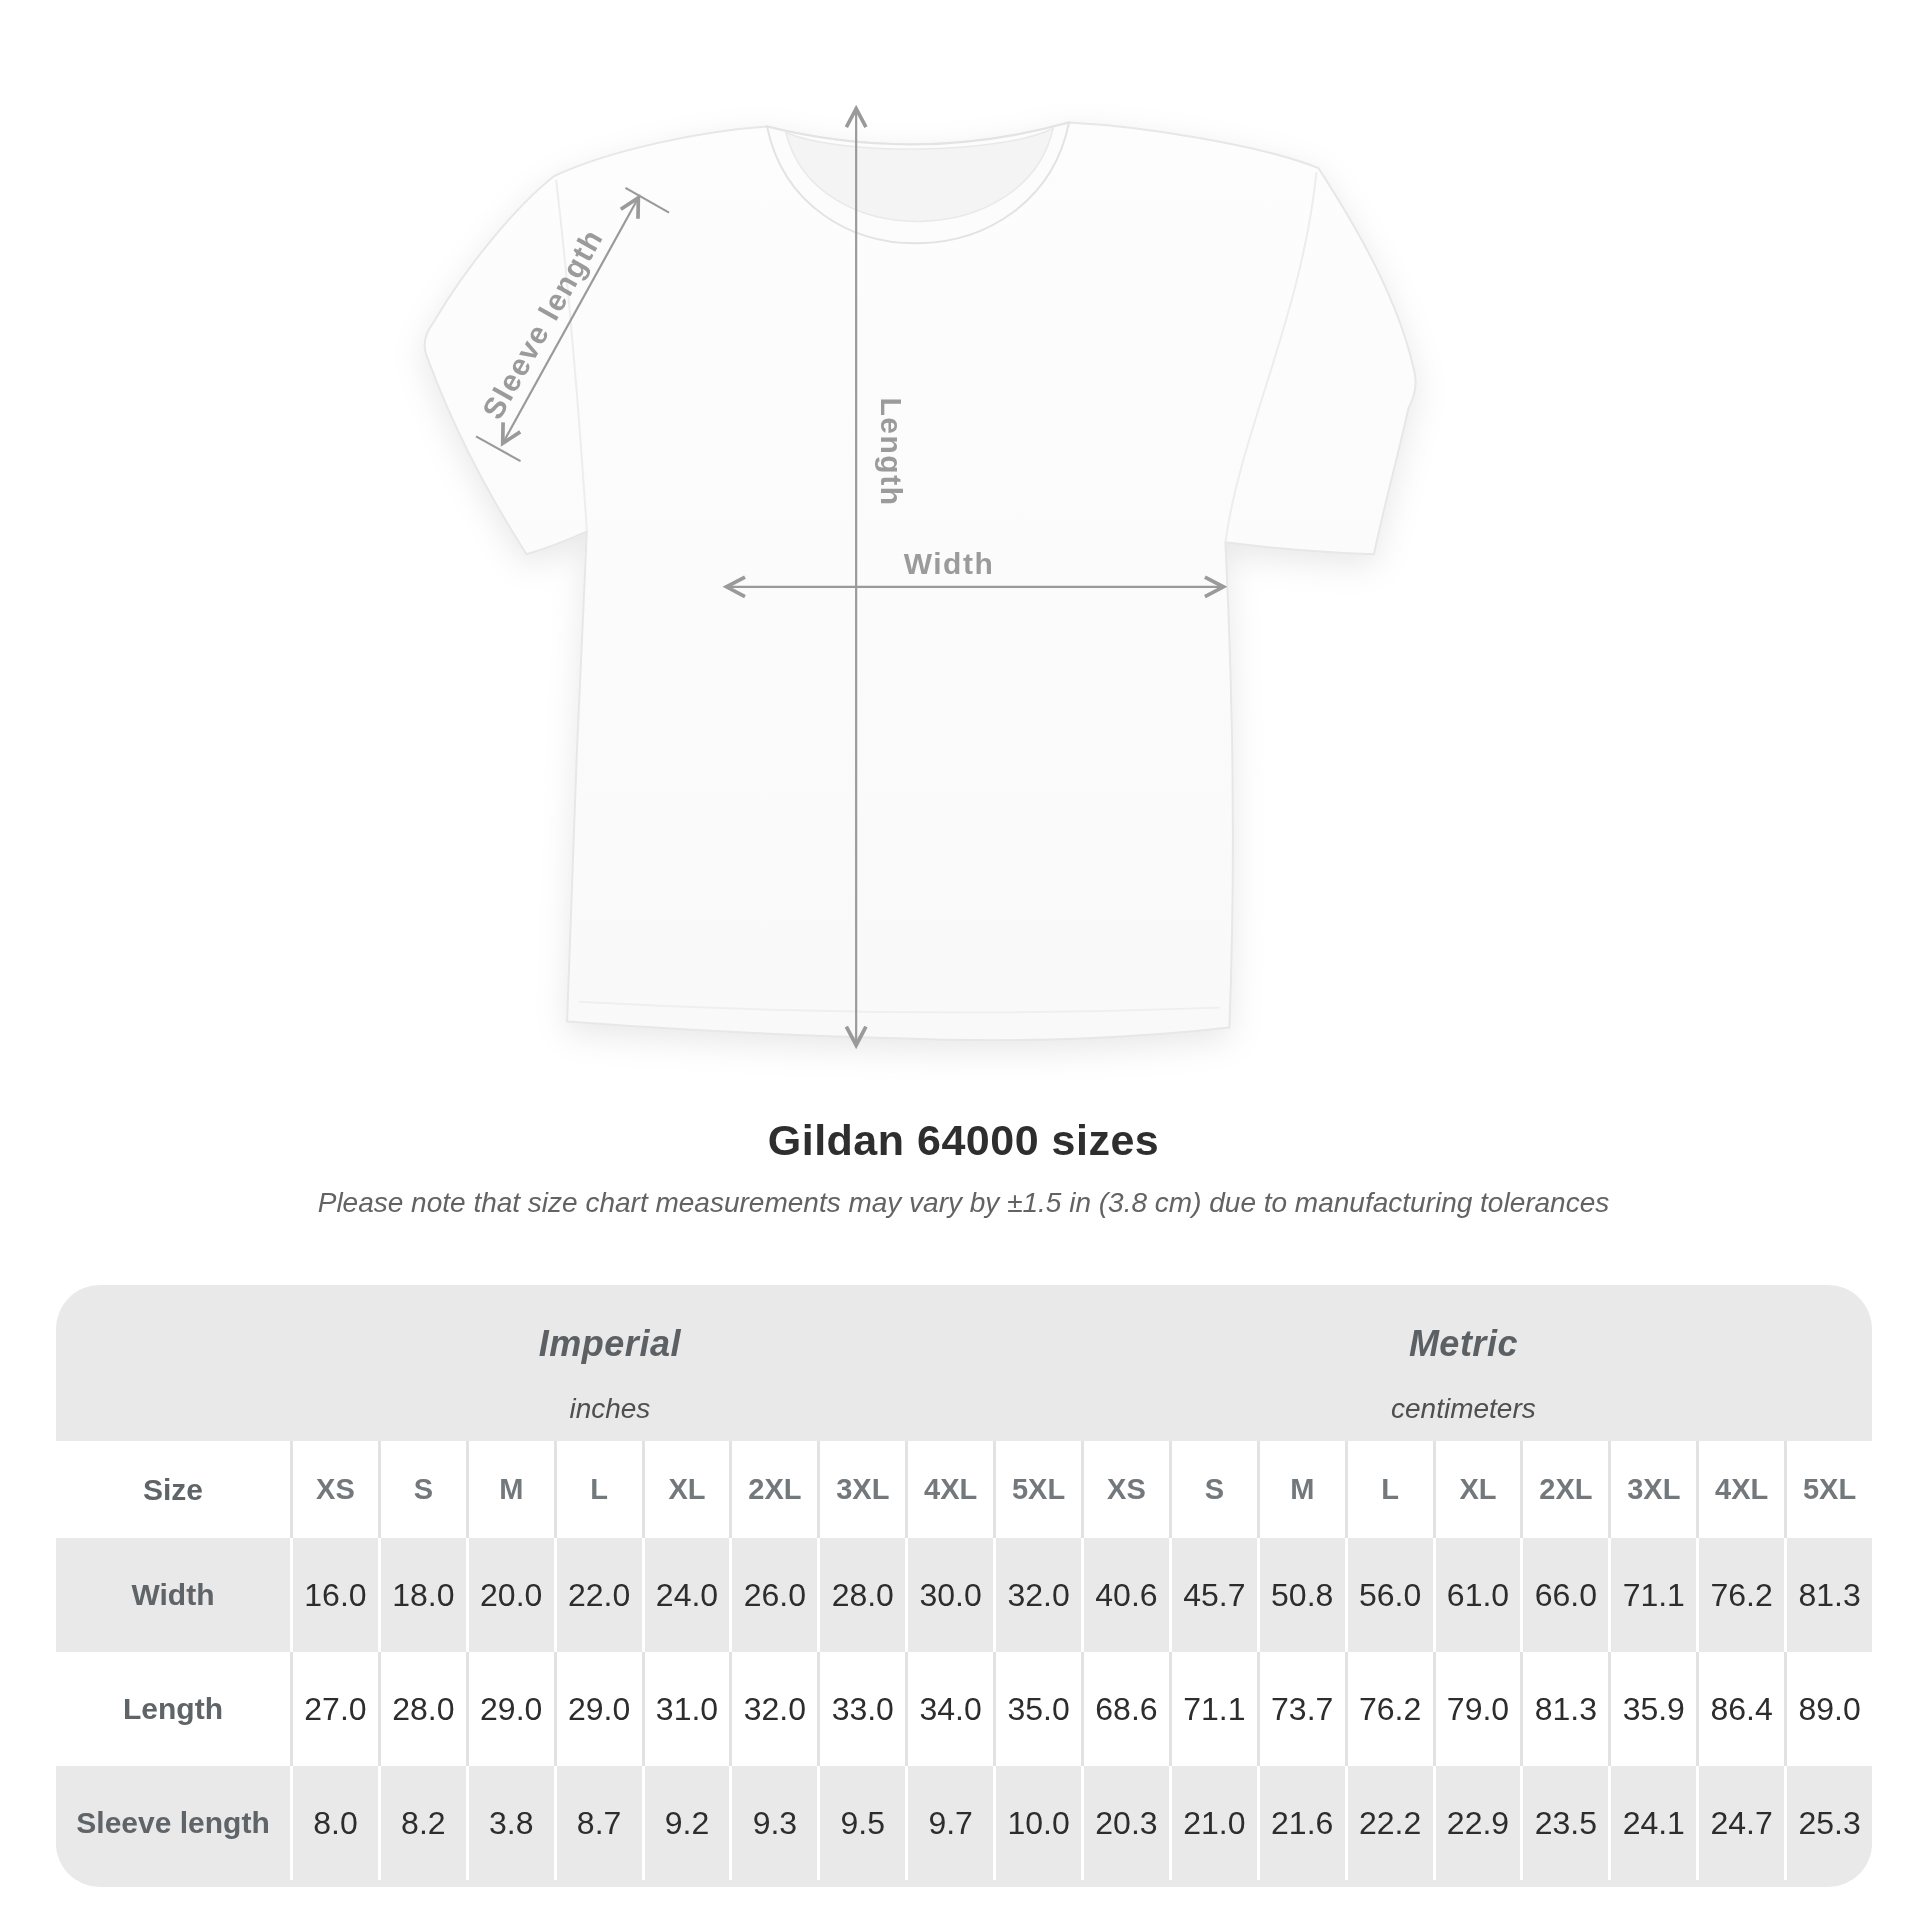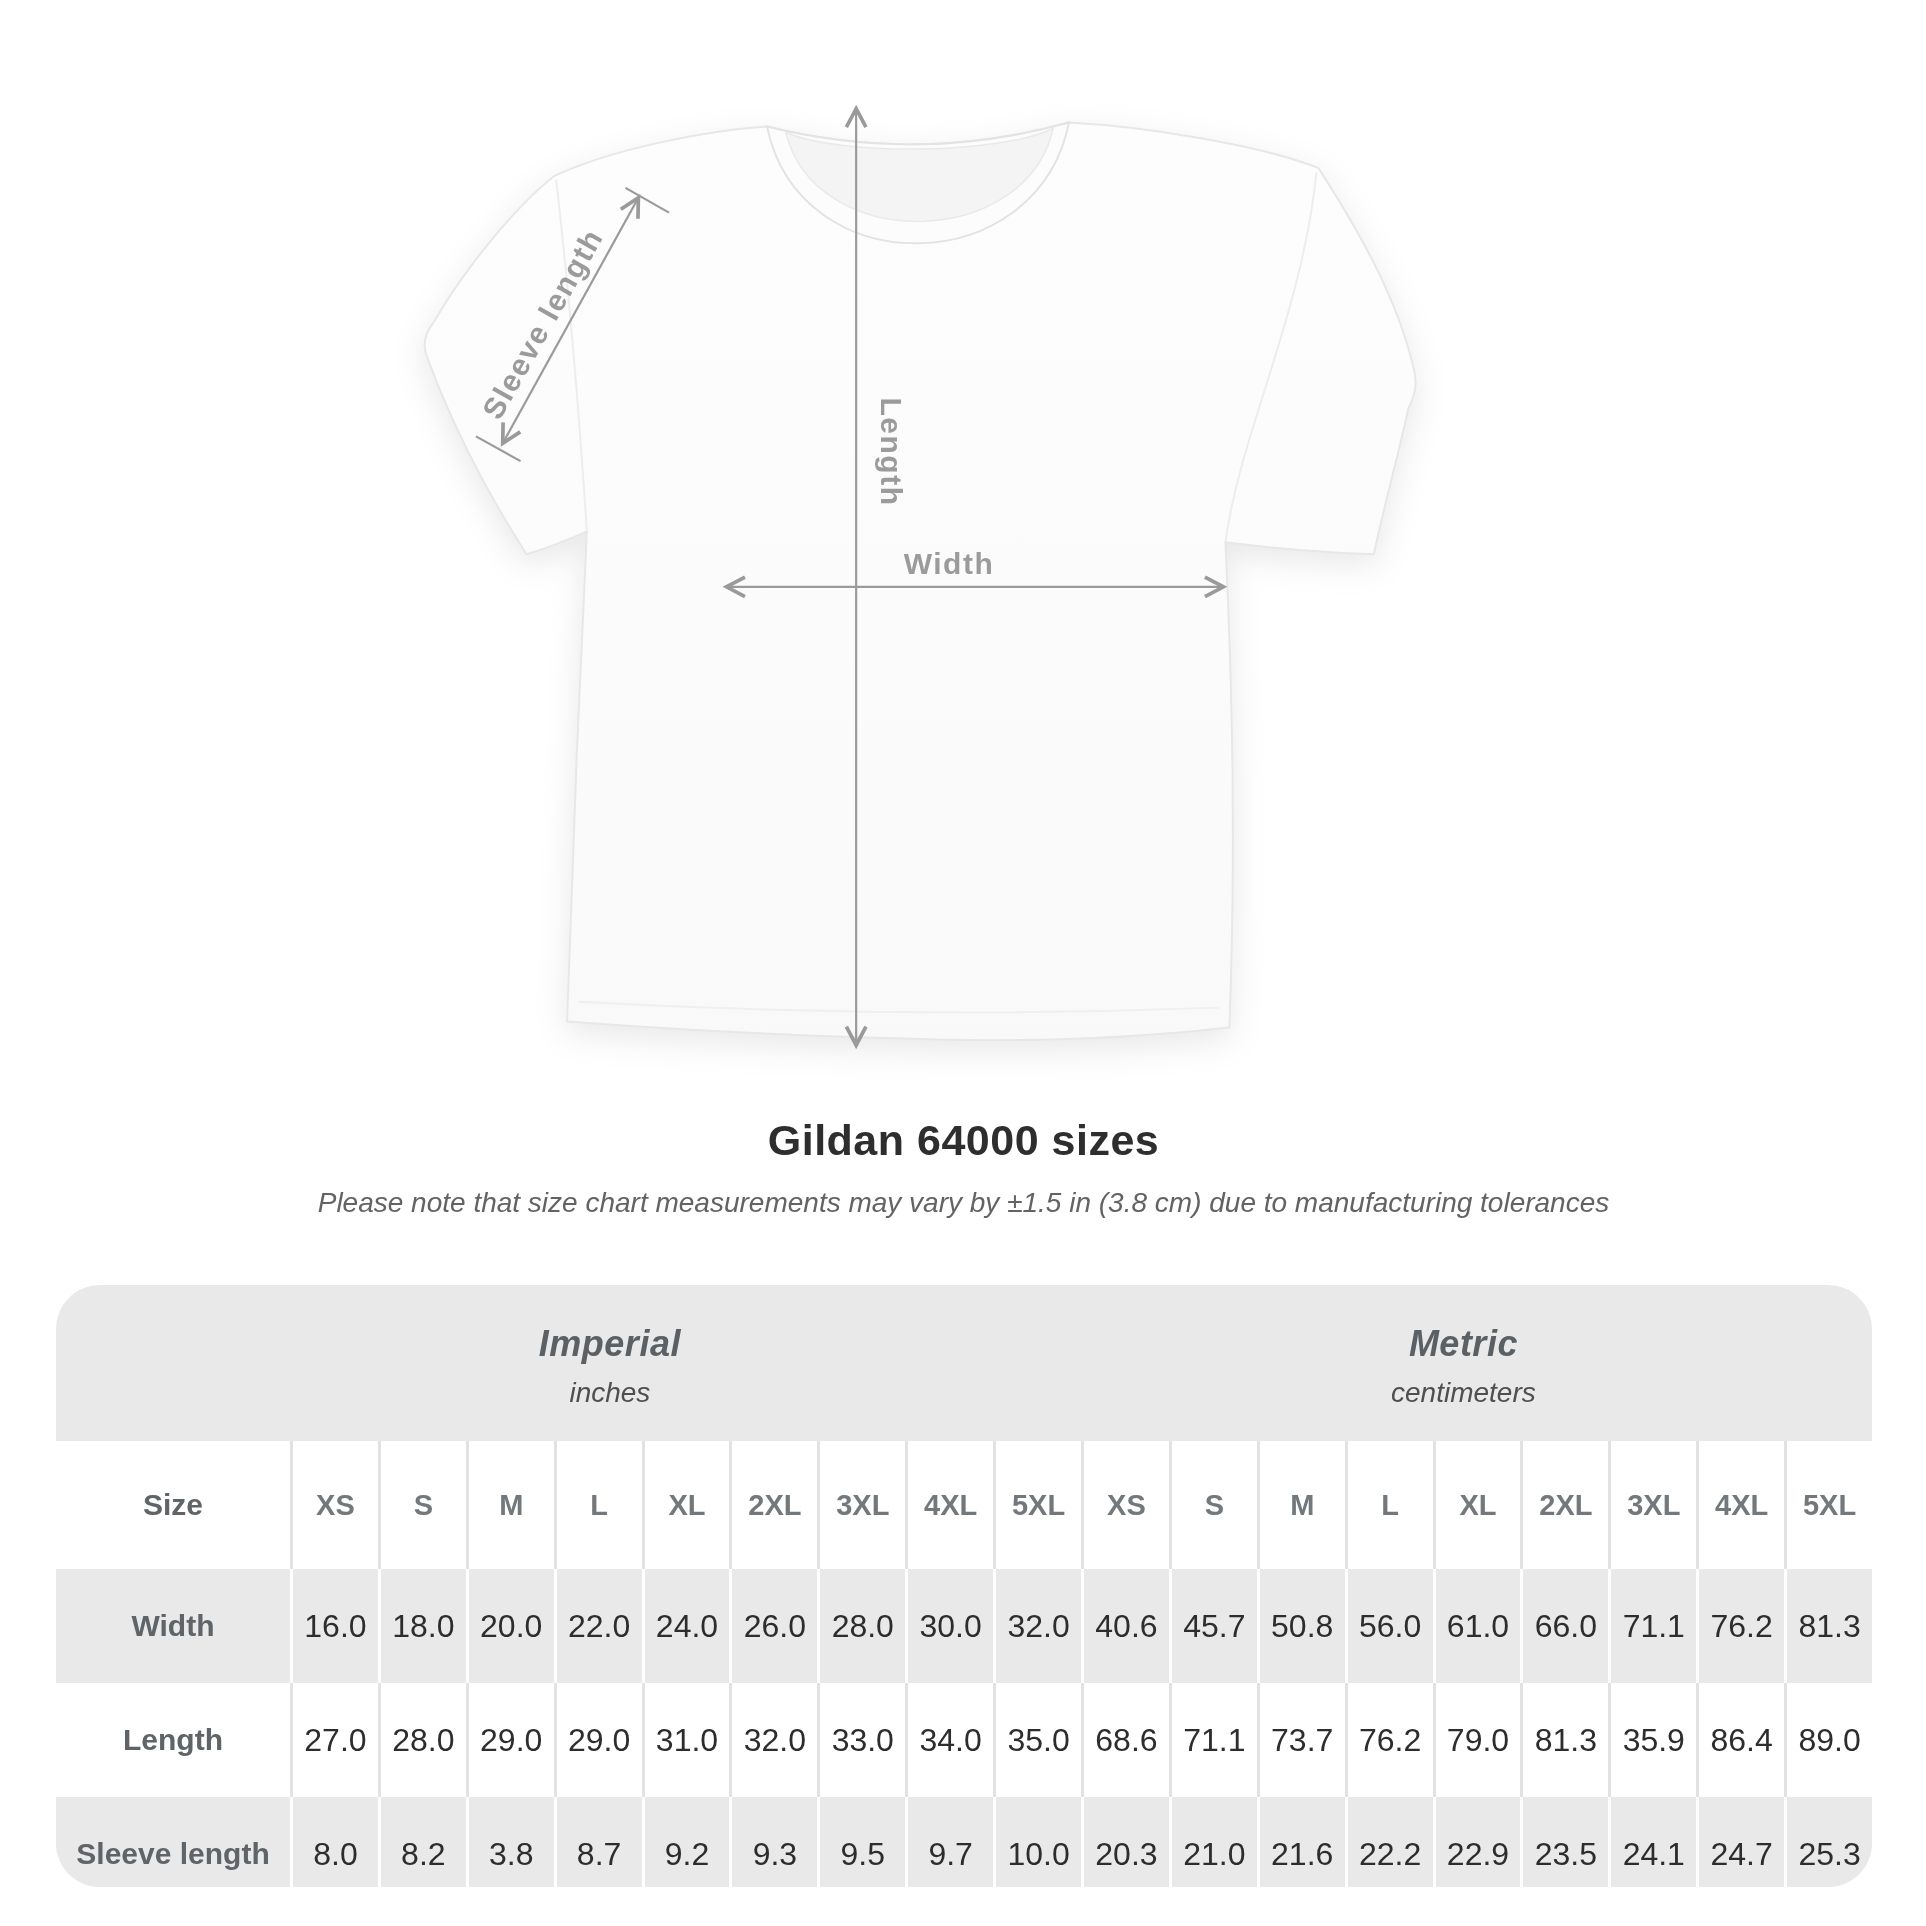--- a/index.html
+++ b/index.html
@@ -27,28 +27,28 @@
   
   .size-table{
     position:absolute;left:56px;top:1285px;width:1816px;height:602px;
     background:#e9e9e9;border-radius:44px;overflow:hidden;
   }
   .group-row{position:relative;height:156px;}
   .group{position:absolute;top:38px;text-align:center;transform:translateX(-50%);}
   .group.imperial{left:30.5%;}
   .group.metric{left:77.5%;}
   .group .gname{font-size:36px;font-weight:bold;font-style:italic;color:#5b6064;letter-spacing:0.5px;}
-  .group .gunit{font-size:28px;font-style:italic;color:#4f4f4f;margin-top:12px;}
+  .group .gunit{font-size:28px;font-style:italic;color:#4f4f4f;margin-top:28px;}
 
   .trow{display:grid;grid-template-columns:234px repeat(18,1fr);}
   .trow .c{
     display:flex;align-items:center;justify-content:center;
     font-size:32px;color:#2d2d2d;
   }
-  .trow.head{height:128px;}
+  .trow.head{height:97px;}
   .trow.body{height:114px;}
   .trow.white .c{background:#ffffff;}
   .trow.gray  .c{background:#e9e9e9;}
   .trow.white .c + .c{border-left:3px solid #e2e2e2;}
   .trow.gray  .c + .c{border-left:3px solid #ffffff;}
   .trow .c:nth-child(2){border-left-width:7px;}
   .trow.head .c{font-weight:bold;color:#73787c;font-size:29px;}
   .trow .c.lab{font-weight:bold;color:#5f6468;font-size:30px;}
 </style>
 </head>

